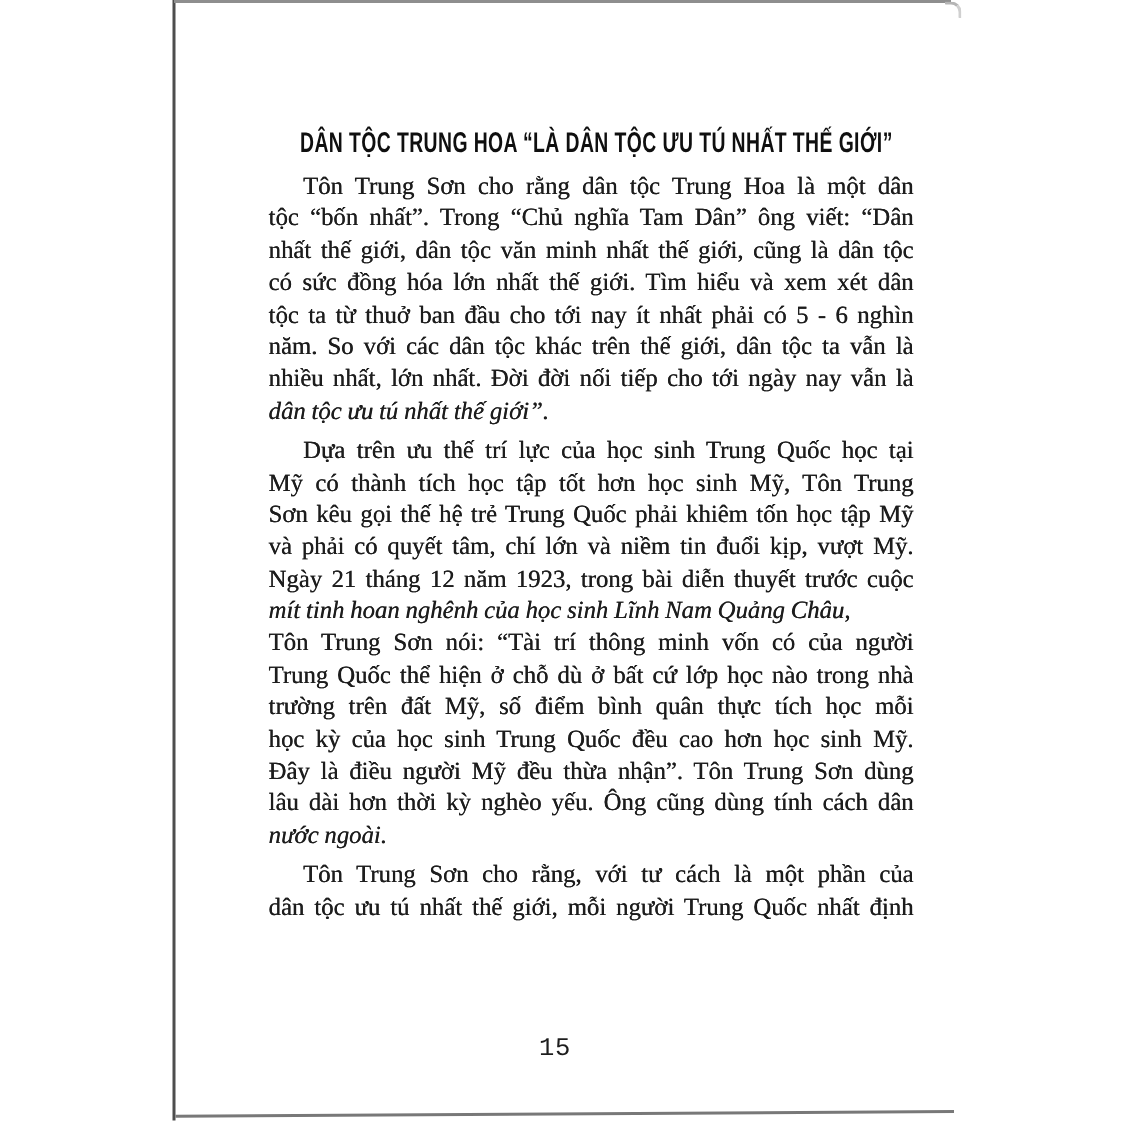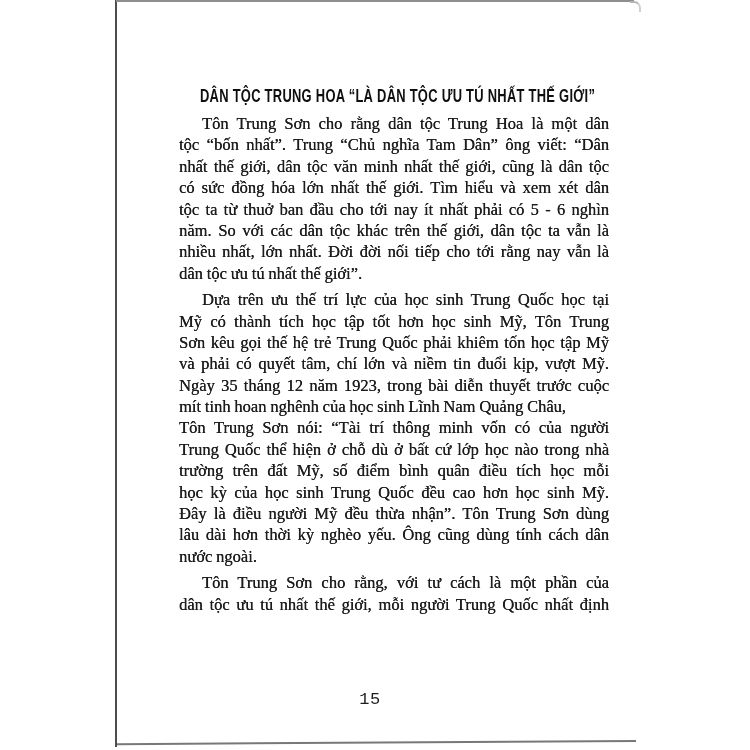--- a/index.html
+++ b/index.html
@@ -76,21 +76,21 @@
   .para { margin: 4px; }
   .para + .para { margin-top: 5px; }
   .line {
     height: 21.4px;
     line-height: 21.4px;
     text-align: justify;
     text-align-last: justify;
     text-shadow: 0.2px 0 0 currentColor;
   }
   .line.indent { text-indent: 23px; }
-  .line.endline { text-align-last: left; }
+  .line.endline { text-align-last: left; font-style: italic; }
   .page-num {
     position: absolute;
     left: 350px; top: 690px;
     width: 40px;
     text-align: center;
     font-size: 17px;
     letter-spacing: 0.5px;
     color: var(--ink, #1d1d1d);
     font-family: Liberation Mono, monospace;
   }
@@ -102,38 +102,38 @@
   <div class="border-left"></div>
   <div class="border-top"></div>
   <div class="border-bottom"></div>
   <div class="corner-curl"></div>
 
   <h1 class="title"><span class="title-inner">DÂN TỘC TRUNG HOA “LÀ DÂN TỘC ƯU TÚ NHẤT THẾ GIỚI”</span></h1>
 
   <div class="bodytext" id="body-text">
       <div class="para">
         <div class="line indent">Tôn Trung Sơn cho rằng dân tộc Trung Hoa là một dân</div>
-        <div class="line">tộc “bốn nhất”. Trung “Chủ nghĩa Tam Dân” ông viết: “Dân</div>
+        <div class="line">tộc “bốn nhất”. Trong “Chủ nghĩa Tam Dân” ông viết: “Dân</div>
         <div class="line">nhất thế giới, dân tộc văn minh nhất thế giới, cũng là dân tộc</div>
         <div class="line">có sức đồng hóa lớn nhất thế giới. Tìm hiểu và xem xét dân</div>
         <div class="line">tộc ta từ thuở ban đầu cho tới nay ít nhất phải có 5 - 6 nghìn</div>
         <div class="line">năm. So với các dân tộc khác trên thế giới, dân tộc ta vẫn là</div>
-        <div class="line">nhiều nhất, lớn nhất. Đời đời nối tiếp cho tới rằng nay vẫn là</div>
+        <div class="line">nhiều nhất, lớn nhất. Đời đời nối tiếp cho tới ngày nay vẫn là</div>
         <div class="line endline">dân tộc ưu tú nhất thế giới”.</div>
       </div>
       <div class="para">
         <div class="line indent">Dựa trên ưu thế trí lực của học sinh Trung Quốc học tại</div>
         <div class="line">Mỹ có thành tích học tập tốt hơn học sinh Mỹ, Tôn Trung</div>
         <div class="line">Sơn kêu gọi thế hệ trẻ Trung Quốc phải khiêm tốn học tập Mỹ</div>
         <div class="line">và phải có quyết tâm, chí lớn và niềm tin đuổi kịp, vượt Mỹ.</div>
-        <div class="line">Ngày 35 tháng 12 năm 1923, trong bài diễn thuyết trước cuộc</div>
+        <div class="line">Ngày 21 tháng 12 năm 1923, trong bài diễn thuyết trước cuộc</div>
         <div class="line endline">mít tinh hoan nghênh của học sinh Lĩnh Nam Quảng Châu,</div>
         <div class="line">Tôn Trung Sơn nói: “Tài trí thông minh vốn có của người</div>
         <div class="line">Trung Quốc thể hiện ở chỗ dù ở bất cứ lớp học nào trong nhà</div>
-        <div class="line">trường trên đất Mỹ, số điểm bình quân điều tích học mỗi</div>
+        <div class="line">trường trên đất Mỹ, số điểm bình quân thực tích học mỗi</div>
         <div class="line">học kỳ của học sinh Trung Quốc đều cao hơn học sinh Mỹ.</div>
         <div class="line">Đây là điều người Mỹ đều thừa nhận”. Tôn Trung Sơn dùng</div>
         <div class="line">lâu dài hơn thời kỳ nghèo yếu. Ông cũng dùng tính cách dân</div>
         <div class="line endline">nước ngoài.</div>
       </div>
       <div class="para">
         <div class="line indent">Tôn Trung Sơn cho rằng, với tư cách là một phần của</div>
         <div class="line">dân tộc ưu tú nhất thế giới, mỗi người Trung Quốc nhất định</div>
       </div>
     </div>

